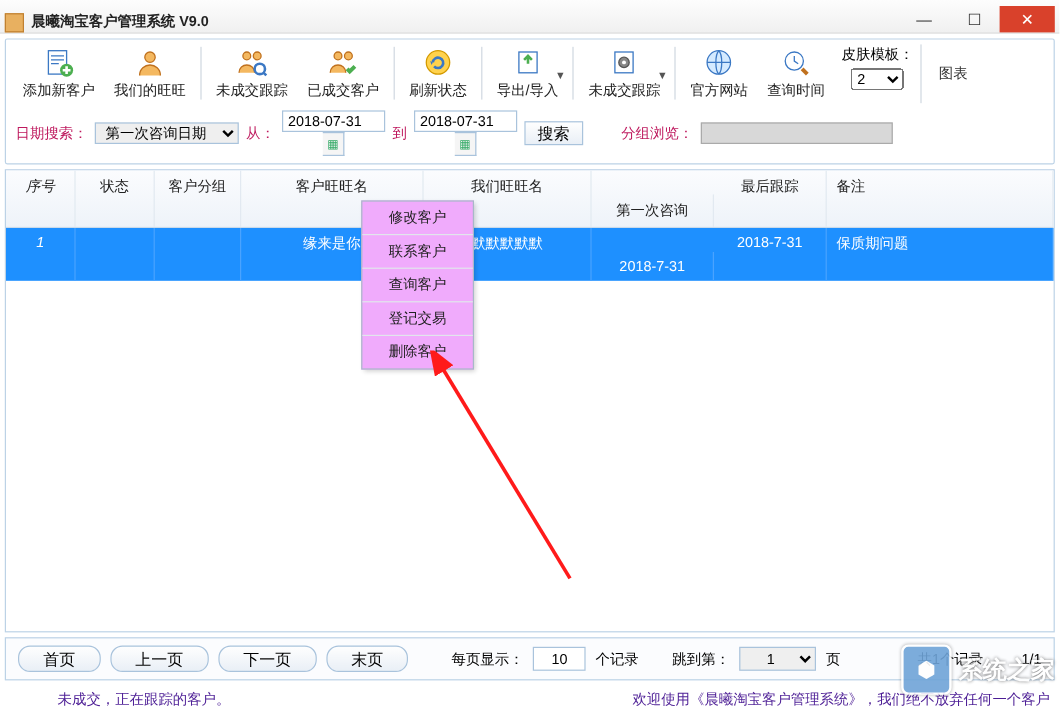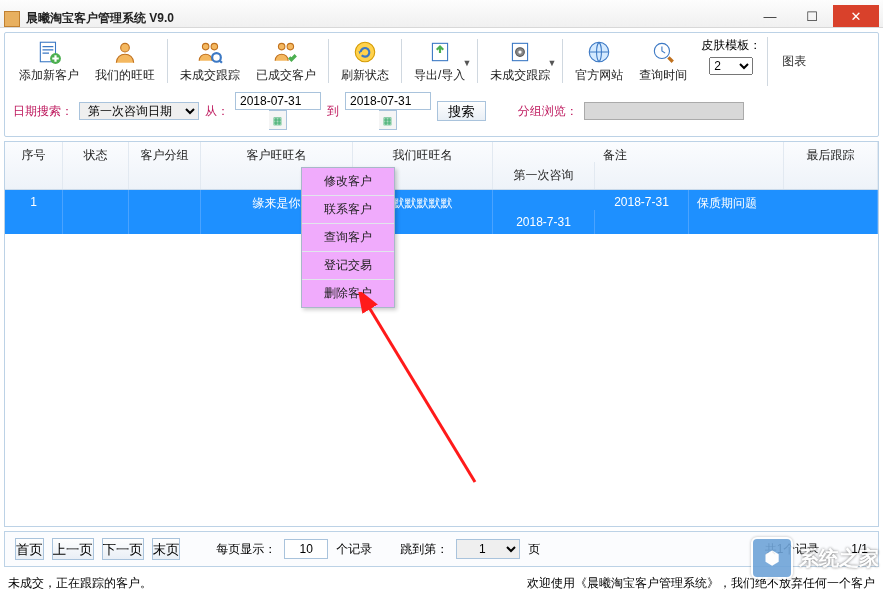--- a/index.html
+++ b/index.html
@@ -26,35 +26,35 @@
 .searchbar select, .searchbar input[type="text"] { font-size: 12px; border: 1px solid #a9c3dc; height: 18px; padding: 0 4px; }
 .date-field { display: flex; align-items: center; flex-direction: column; }
 .date-field input { width: 86px; border: 1px solid #a9c3dc; height: 20px; padding: 0 4px; }
 .date-field .cal { width: 18px; height: 20px; border: 1px solid #a9c3dc; border-left: none; display: flex; align-items: center; justify-content: center; background: #f5f5f5; font-size: 10px; color: #3a6; }
 .btn { border: 1px solid #a9c3dc; background: linear-gradient(#fefefe,#e9eff6); padding: 1px 10px; height: 20px; cursor: pointer; }
 .grp-browse { width: 160px; height: 18px; background: #d8d8d8; border: 1px solid #aaa; }
 .table-area { border: 1px solid #bcd2e6; margin: 0 4px; height: 386px; background: #fff; position: relative; overflow: hidden; }
 .thead { display: flex; background: linear-gradient(#fbfcfe,#eef3f9); border-bottom: 1px solid #cadaea; }
 .th, .td { padding: 5px 4px; text-align: center; border-right: 1px solid #e2e9f1; overflow: hidden; white-space: nowrap; }
 .th { color: #222; }
-.c-seq { width: 58px; } .c-stat { width: 66px; } .c-grp { width: 72px; }
+.c-seq { width: 58px; font-style: italic; } .c-stat { width: 66px; } .c-grp { width: 72px; }
 .c-cust { width: 152px; } .c-our { width: 140px; } .c-first { width: 102px; margin-top: 20px; }
 .c-last { width: 94px; } .c-note { flex: 1; text-align: left; padding-left: 8px; }
 .trow { display: flex; }
 .trow.sel { background: #1e90ff; color: #fff; }
 .trow.sel .td { border-right-color: #4aa3ff; }
 .ctx-menu { position: absolute; left: 296px; top: 25px; width: 94px; background: #f0abfc; border: 1px solid #a8b8c8; box-shadow: 2px 2px 4px rgba(0,0,0,0.2); }
 .ctx-menu .mi { padding: 5px 0; text-align: center; border-bottom: 1px solid #e1e6ec; color: #222; cursor: pointer; }
 .ctx-menu .mi:last-child { border-bottom: none; }
 .arrow { position: absolute; pointer-events: none; }
 .pager { border: 1px solid #bcd2e6; margin: 4px; padding: 6px 10px; display: flex; align-items: center; gap: 8px; background: #fbfcfe; }
-.pager .btn { padding: 2px 0; height: 22px; }
+.pager .btn { padding: 2px 20px; height: 22px; border-radius: 10px; }
 .pager .sp { flex: 1; }
 .pager input, .pager select { font-size: 12px; border: 1px solid #a9c3dc; height: 20px; padding: 0 4px; text-align: center; }
-.statusbar { padding: 4px 8px; color: #000000; display: flex; }
+.statusbar { padding: 4px 8px; color: #4c1d95; display: flex; margin-left: 40px; }
 .statusbar .s1 { flex: 0 0 auto; }
 .statusbar .s2 { margin-left: auto; }
 .watermark { position: absolute; right: 4px; bottom: 28px; display: flex; align-items: center; gap: 6px; opacity: 0.9; }
 .watermark .logo { width: 42px; height: 42px; border: 2px solid #fff; border-radius: 6px; background: #6fa4d8; display: flex; align-items: center; justify-content: center; color: #fff; font-size: 18px; box-shadow: 0 0 3px rgba(0,0,0,0.3); }
 .watermark .txt { color: #fff; font-size: 20px; font-weight: bold; text-shadow: 0 0 3px rgba(0,0,0,0.6); }
 svg.ico-svg { width: 26px; height: 26px; }
 </style>
 </head>
 <body>
 
@@ -199,22 +199,22 @@
 </div>
 
 <div class="table-area">
   <div class="thead">
     <div class="th c-seq">序号</div>
     <div class="th c-stat">状态</div>
     <div class="th c-grp">客户分组</div>
     <div class="th c-cust">客户旺旺名</div>
     <div class="th c-our">我们旺旺名</div>
     <div class="th c-first">第一次咨询</div>
+    <div class="th c-last">最后跟踪</div>
     <div class="th c-note">备注</div>
-    <div class="th c-last">最后跟踪</div>
   </div>
   <div class="trow sel">
     <div class="td c-seq">1</div>
     <div class="td c-stat"></div>
     <div class="td c-grp"></div>
     <div class="td c-cust">缘来是你</div>
     <div class="td c-our">默默默默默</div>
     <div class="td c-first">2018-7-31</div>
     <div class="td c-last">2018-7-31</div>
     <div class="td c-note">保质期问题</div>

